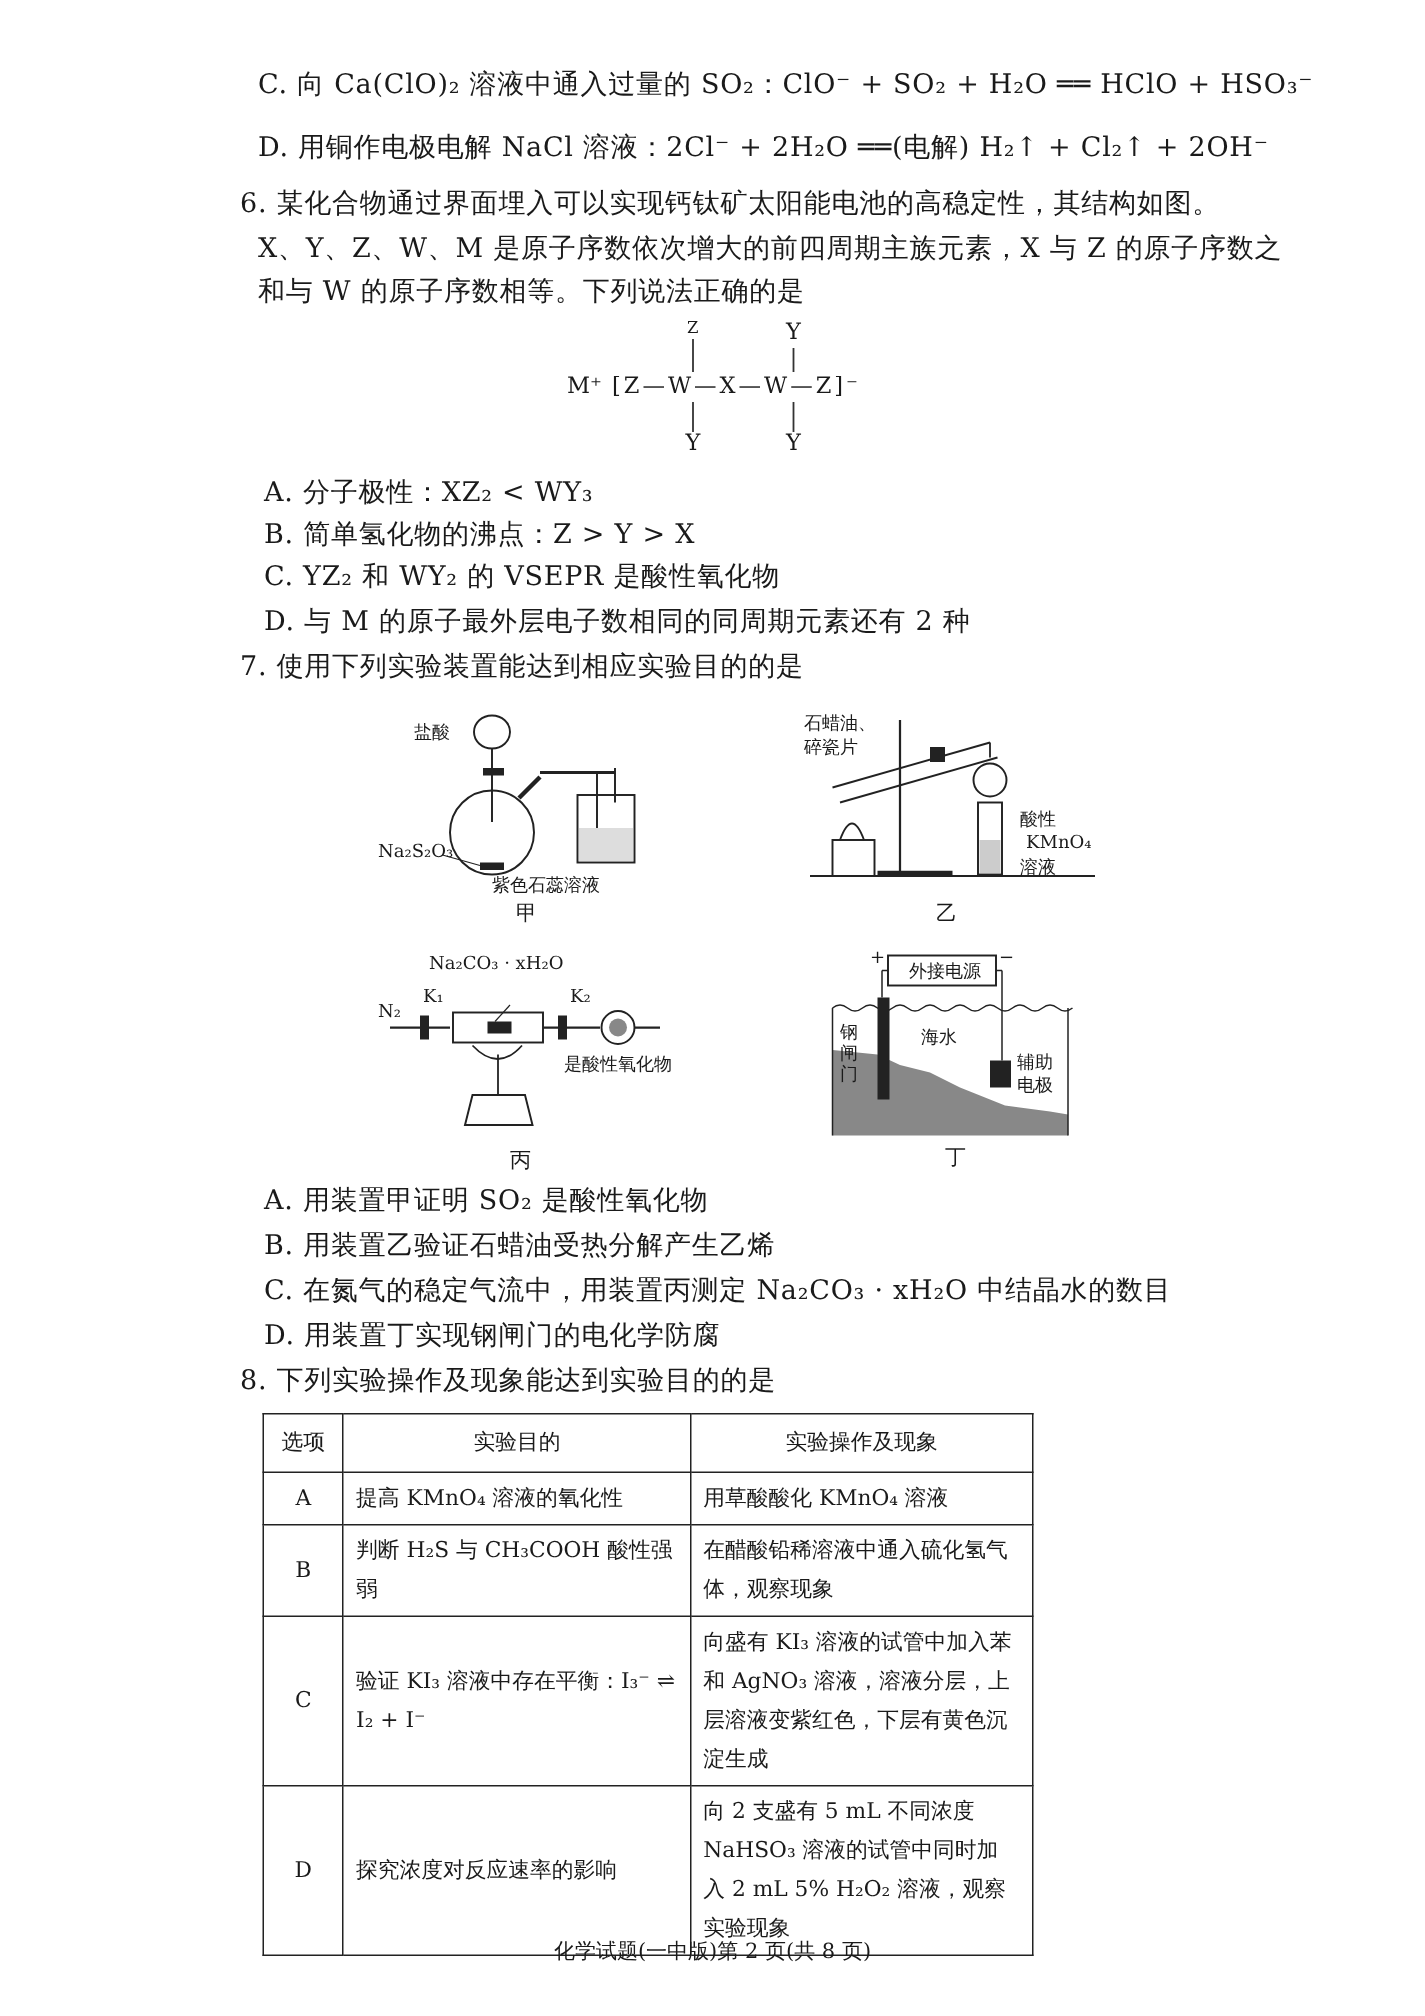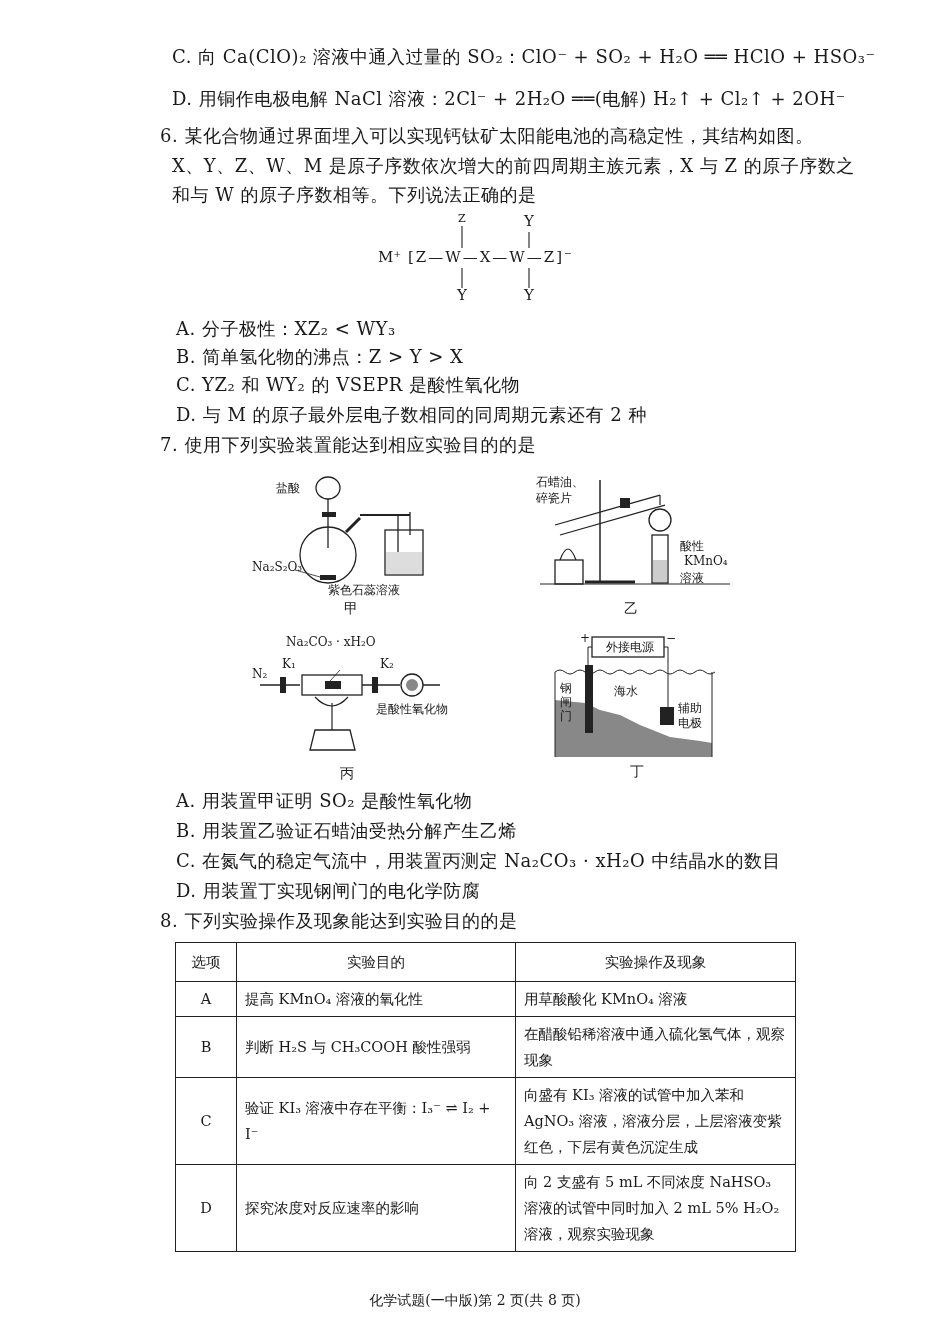--- a/index.html
+++ b/index.html
@@ -6,21 +6,21 @@
   body {
     width:950px; height:1344px; background:#ffffff; position:relative; overflow:hidden;
     font-family:"DejaVu Serif","Liberation Serif",serif; color:#1a1a1a;
   }
   .line { position:absolute; font-size:18px; line-height:22px; white-space:nowrap; letter-spacing:0.5px; }
   .struct { position:absolute; left:378px; top:210px; width:210px; height:95px; font-size:15px; }
   .struct span { position:absolute; }
   .fig { position:absolute; }
   .caption { position:absolute; font-size:14px; }
   table.q8 {
-    position:absolute; left:175px; top:942px; width:621px; border-collapse:collapse;
+    position:absolute; left:175px; top:942px; width:514px; border-collapse:collapse;
     font-size:14.5px;
   }
   table.q8 td, table.q8 th {
     border:1.5px solid #222; padding:4px 8px; vertical-align:middle; font-weight:normal; line-height:26px;
   }
   table.q8 th { height:30px; }
   .c0 { width:44px; text-align:center; }
   .c1 { width:262px;margin-left:38px; }
   .c2 { width:263px; }
   .footer { position:absolute; left:0; width:950px; top:1292px; text-align:center; font-size:14px; }

